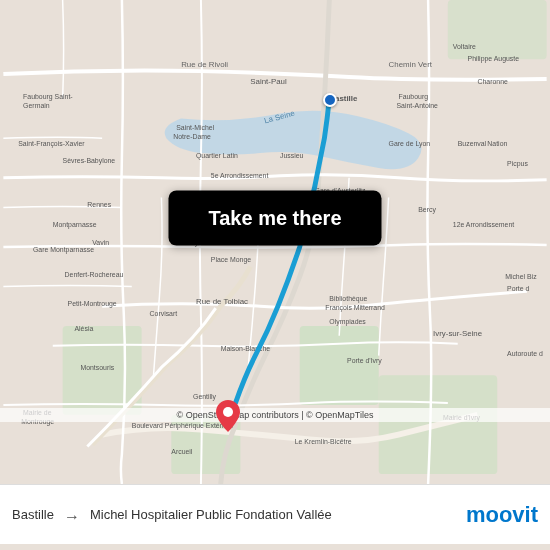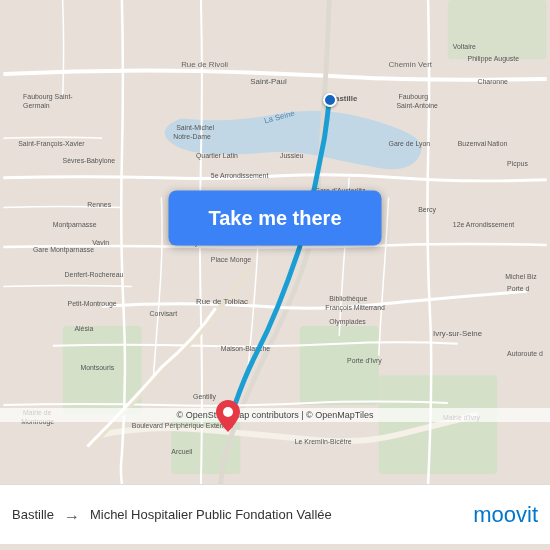--- a/index.html
+++ b/index.html
@@ -22,21 +22,21 @@
       position: absolute;
       top: 0; left: 0;
       width: 100%; height: 100%;
     }
     
     #take-me-there-btn {
       position: absolute;
       left: 50%;
       top: 45%;
       transform: translate(-50%, -50%);
-      background: #3b82f6;
+      background: #000000;
       color: white;
       border: none;
       border-radius: 8px;
       padding: 16px 40px;
       font-size: 20px;
       font-weight: bold;
       cursor: pointer;
       white-space: nowrap;
       box-shadow: 0 2px 8px rgba(0,0,0,0.3);
       z-index: 10;
@@ -66,21 +66,21 @@
       color: #555;
       margin: 0 4px;
     }
     #footer-logo {
       display: flex;
       align-items: center;
       gap: 2px;
     }
     #logo-text {
       font-size: 22px;
-      font-weight: normal;
+      font-weight: bold;
       color: #0077cc;
     }
     #attribution {
       position: absolute;
       bottom: 62px;
       left: 0;
       right: 0;
       background: rgba(255,255,255,0.7);
       font-size: 9px;
       color: #444;

